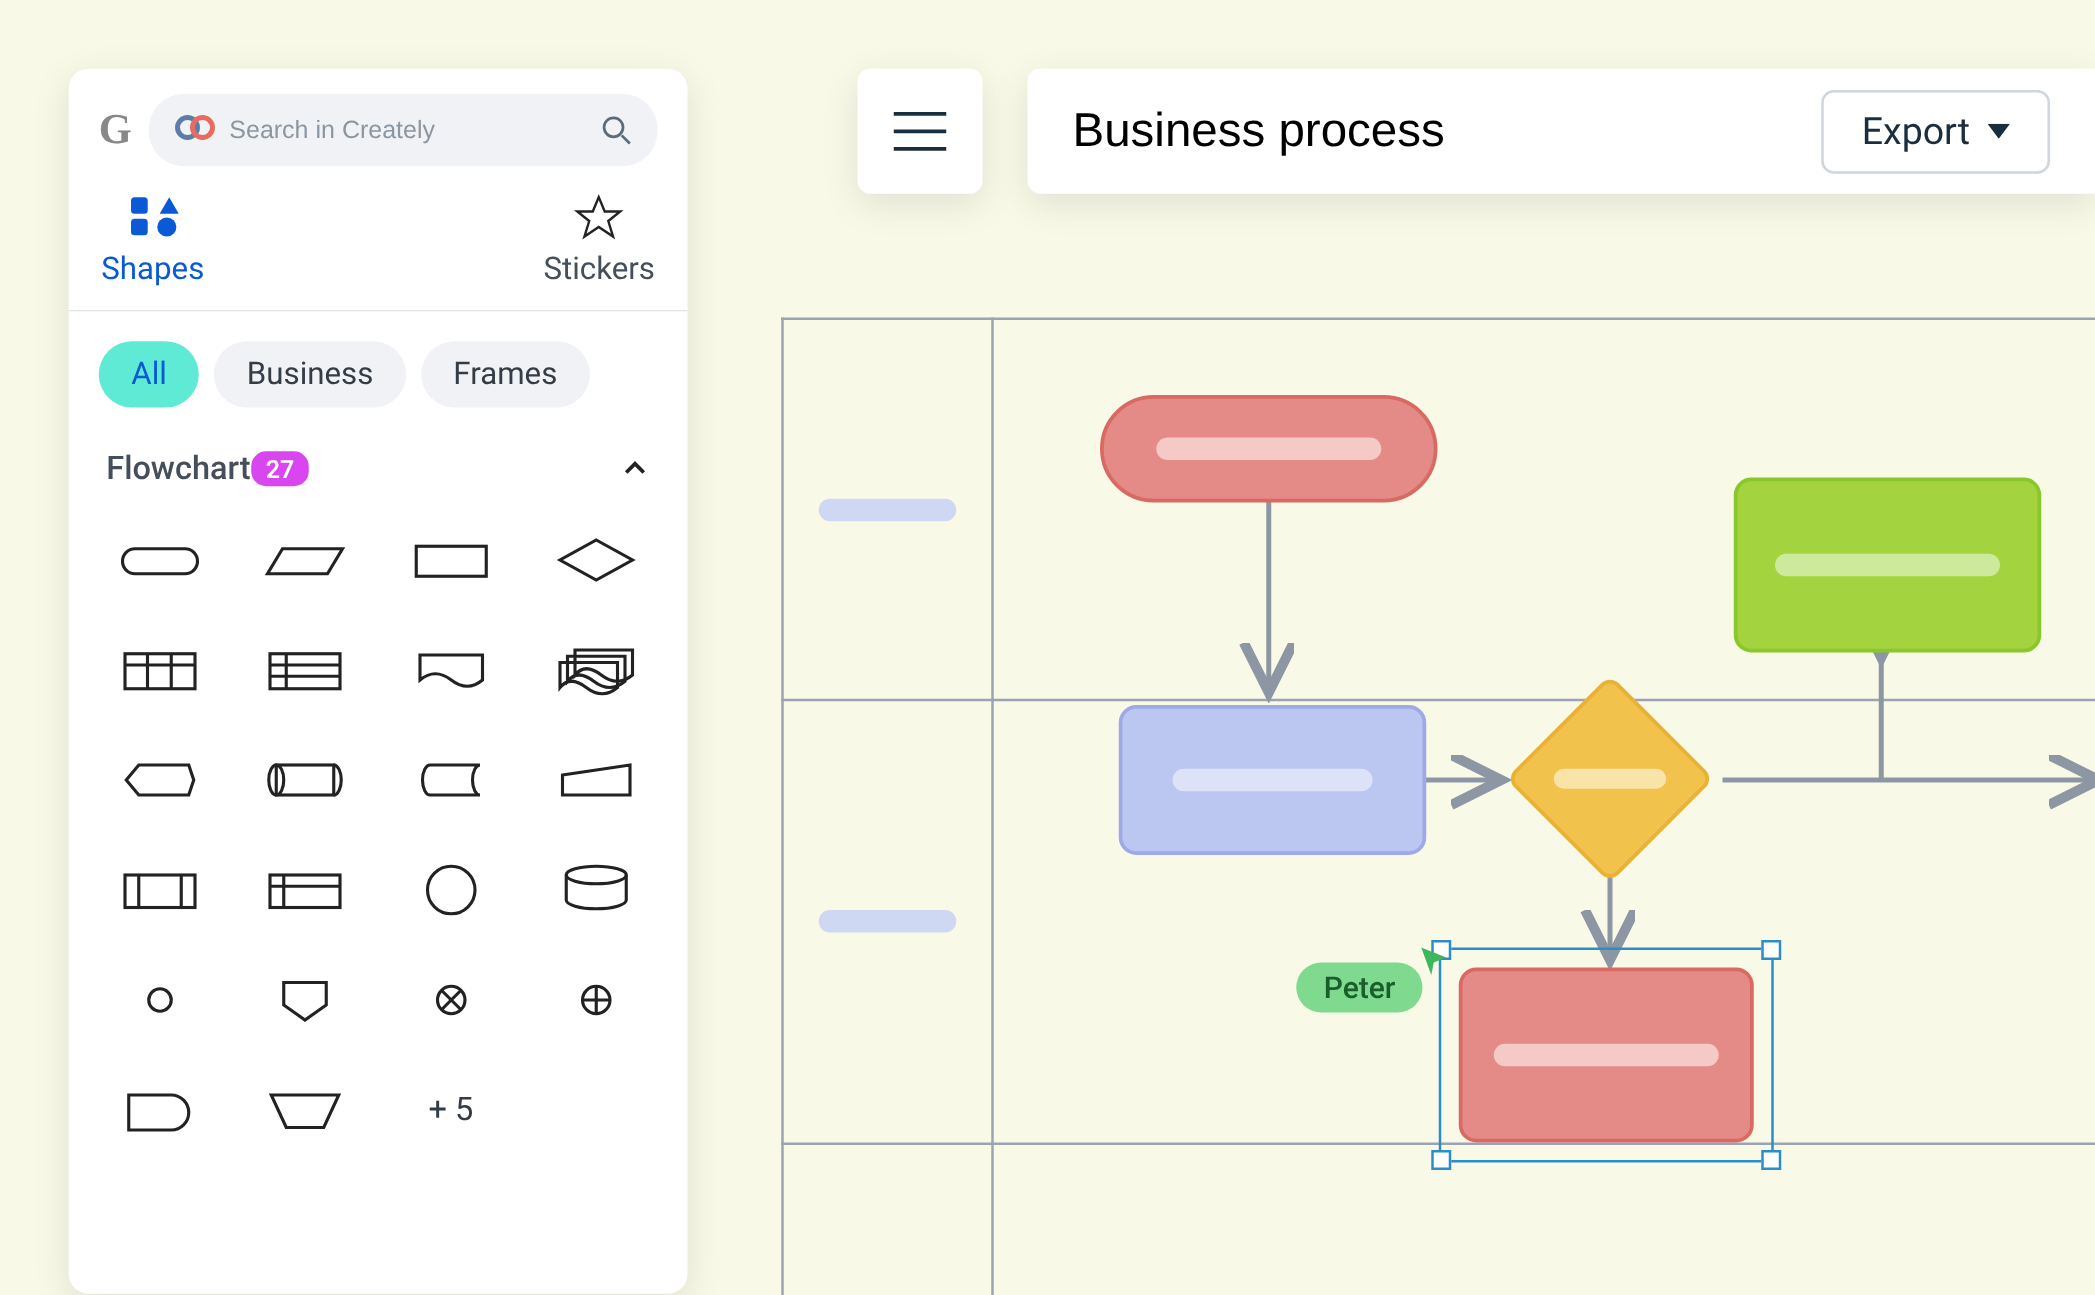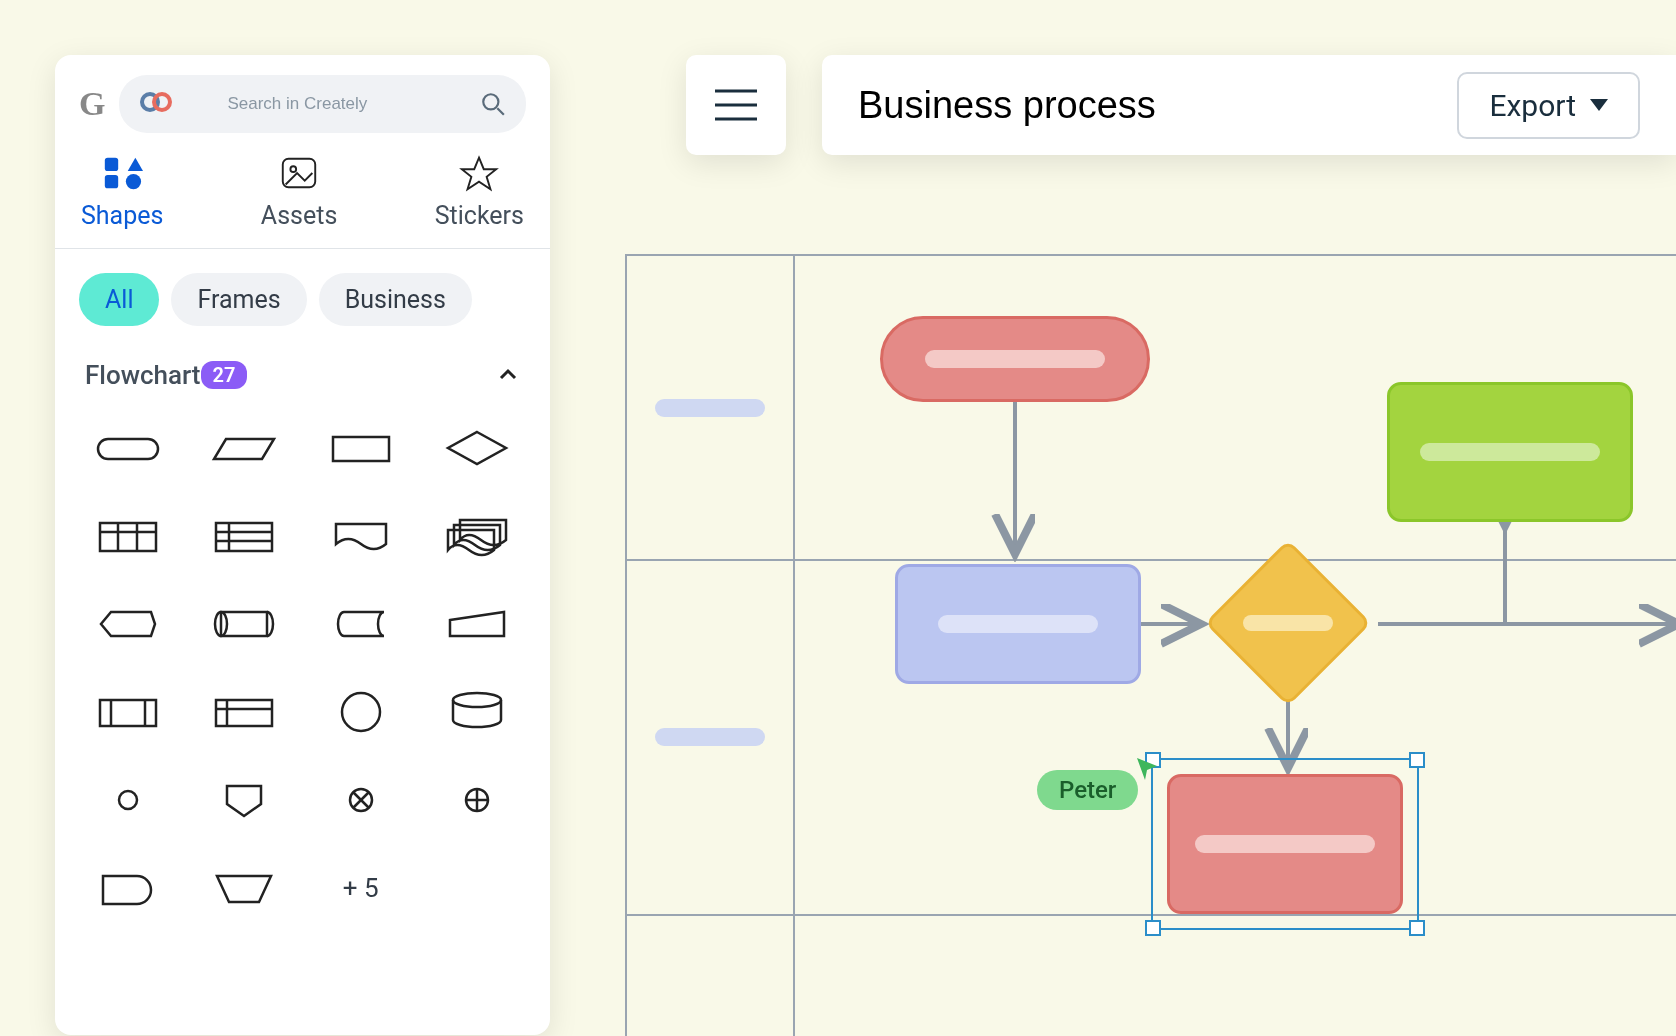--- a/index.html
+++ b/index.html
@@ -43,24 +43,23 @@
   height: 58px;
   display: flex;
   align-items: center;
   padding: 0 20px;
   gap: 10px;
 }
 .search-input {
   border: none;
   background: transparent;
   flex: 1;
-  font-size: 17px;
+  font-size: 20px;
   color: #5a6b7a;
   outline: none;
-  margin-left: 44px;
 }
 .search-input::placeholder { color: #8a97a3; }
 .mag-icon { width: 26px; height: 26px; stroke: #5a6b7a; stroke-width: 2; fill: none; }
 .logo-icon svg { width: 34px; height: 24px; }
 
 .tabs {
   display: flex;
   justify-content: space-between;
   padding: 20px 26px 0;
   border-bottom: 1px solid #e0e4e8;
@@ -102,21 +101,21 @@
 .section-header {
   display: flex;
   align-items: center;
   justify-content: space-between;
   padding: 34px 30px 0;
   cursor: pointer;
 }
 .section-left { display:flex; align-items:center; }
 .section-title { font-size: 26px; color: #444f5b; font-weight: 500; }
 .badge {
-  background: #8b5cf6;
+  background: #d946ef;
   color: #fff;
   font-size: 20px;
   font-weight: 600;
   border-radius: 12px;
   padding: 2px 12px;
   text-align: center;
 }
 .chevron { stroke: #222; stroke-width: 3; fill: none; width: 24px; height: 24px; }
 
 .shape-grid {
@@ -301,41 +300,31 @@
             <polygon points="36,4 44,18 28,18" fill="#0a5ad6"></polygon>
             <rect x="4" y="22" width="14" height="14" rx="3" fill="#0a5ad6"></rect>
             <circle cx="34" cy="29" r="8" fill="#0a5ad6"></circle>
           </svg>
       </span>
       <span>Shapes</span>
     </div>
     <div class="tab">
       <span class="tab-icon">
         <svg viewBox="0 0 44 40">
-            <rect x="5" y="5" width="34" height="30" rx="6"></rect>
-            <circle cx="16" cy="16" r="3"></circle>
-            <path d="M8 32 L20 20 L28 28 L36 20"></path>
-          </svg>
-      </span>
-      <span>Assets</span>
-    </div>
-    <div class="tab">
-      <span class="tab-icon">
-        <svg viewBox="0 0 44 40">
             <path d="M22 4 L27 16 L40 16 L30 24 L34 37 L22 29 L10 37 L14 24 L4 16 L17 16 Z"></path>
           </svg>
       </span>
       <span>Stickers</span>
     </div>
   </div>
 
   <div class="filters">
     <div class="filter-chip active">All</div>
+    <div class="filter-chip">Business</div>
     <div class="filter-chip">Frames</div>
-    <div class="filter-chip">Business</div>
   </div>
 
   <div class="section-header">
     <div class="section-left">
       <span class="section-title">Flowchart</span>
       <span class="badge">27</span>
     </div>
     <svg class="chevron" viewBox="0 0 24 24">
         <path d="M5 15 L12 8 L19 15"></path>
       </svg>

